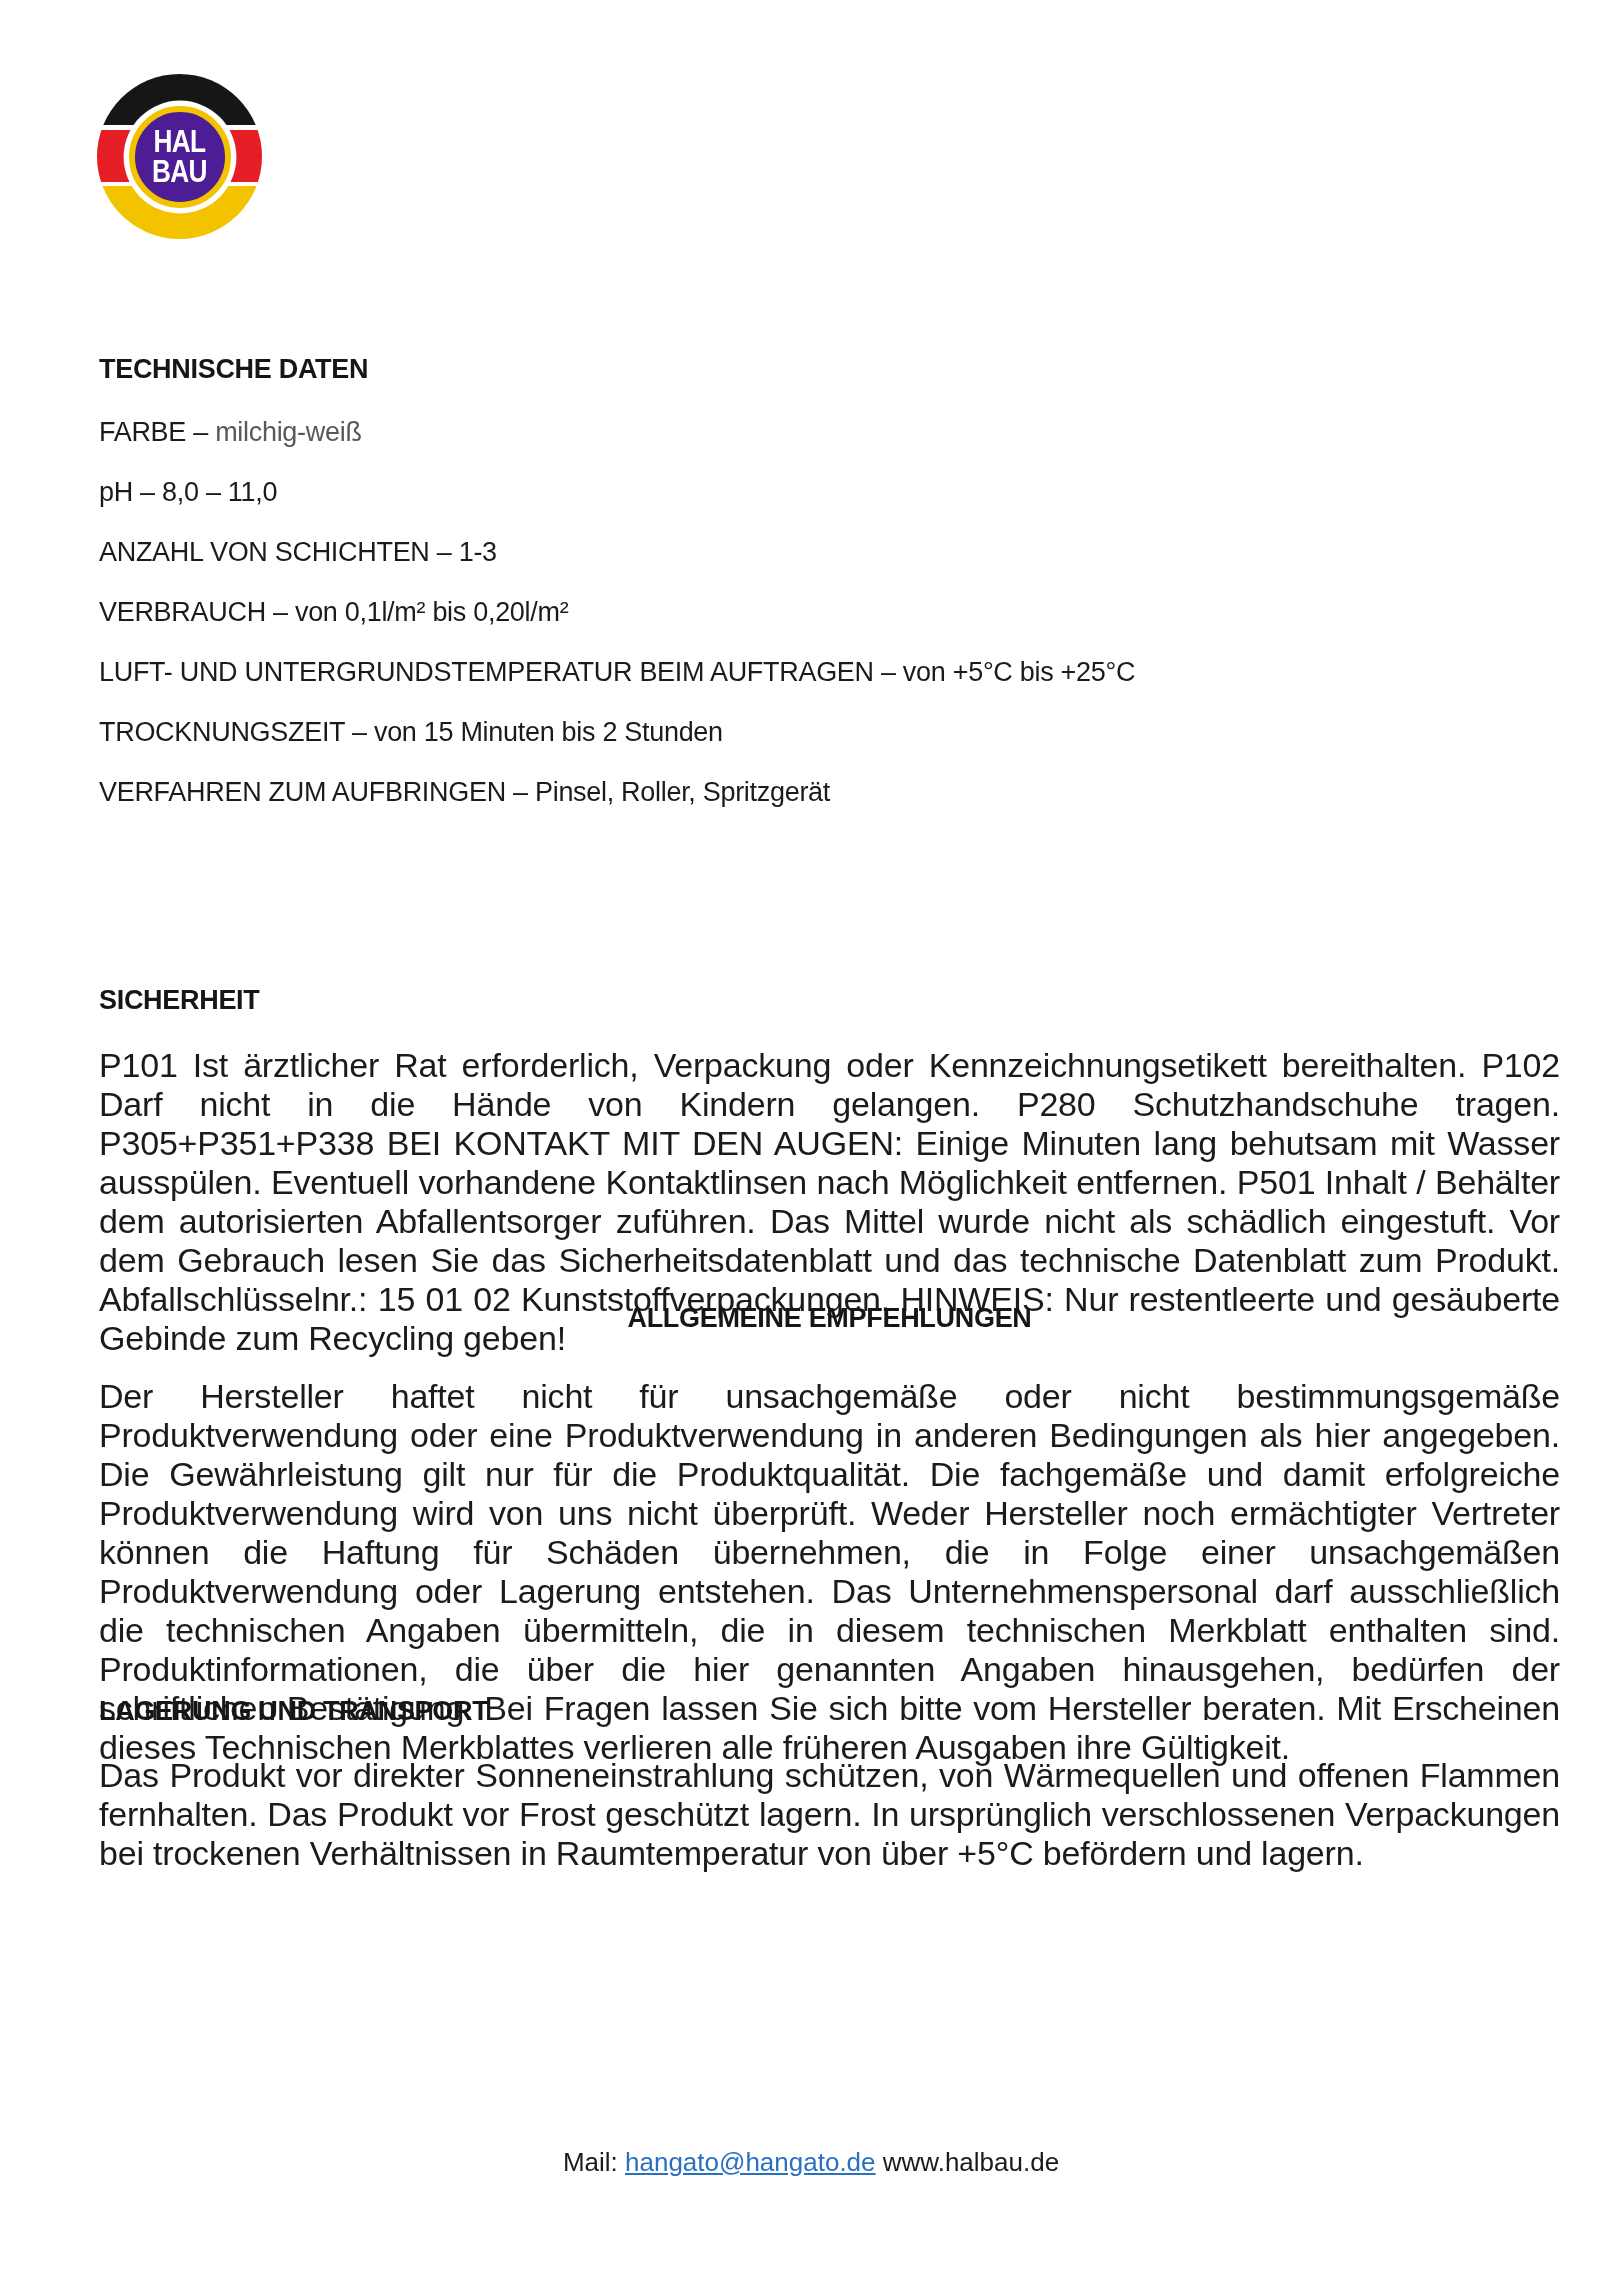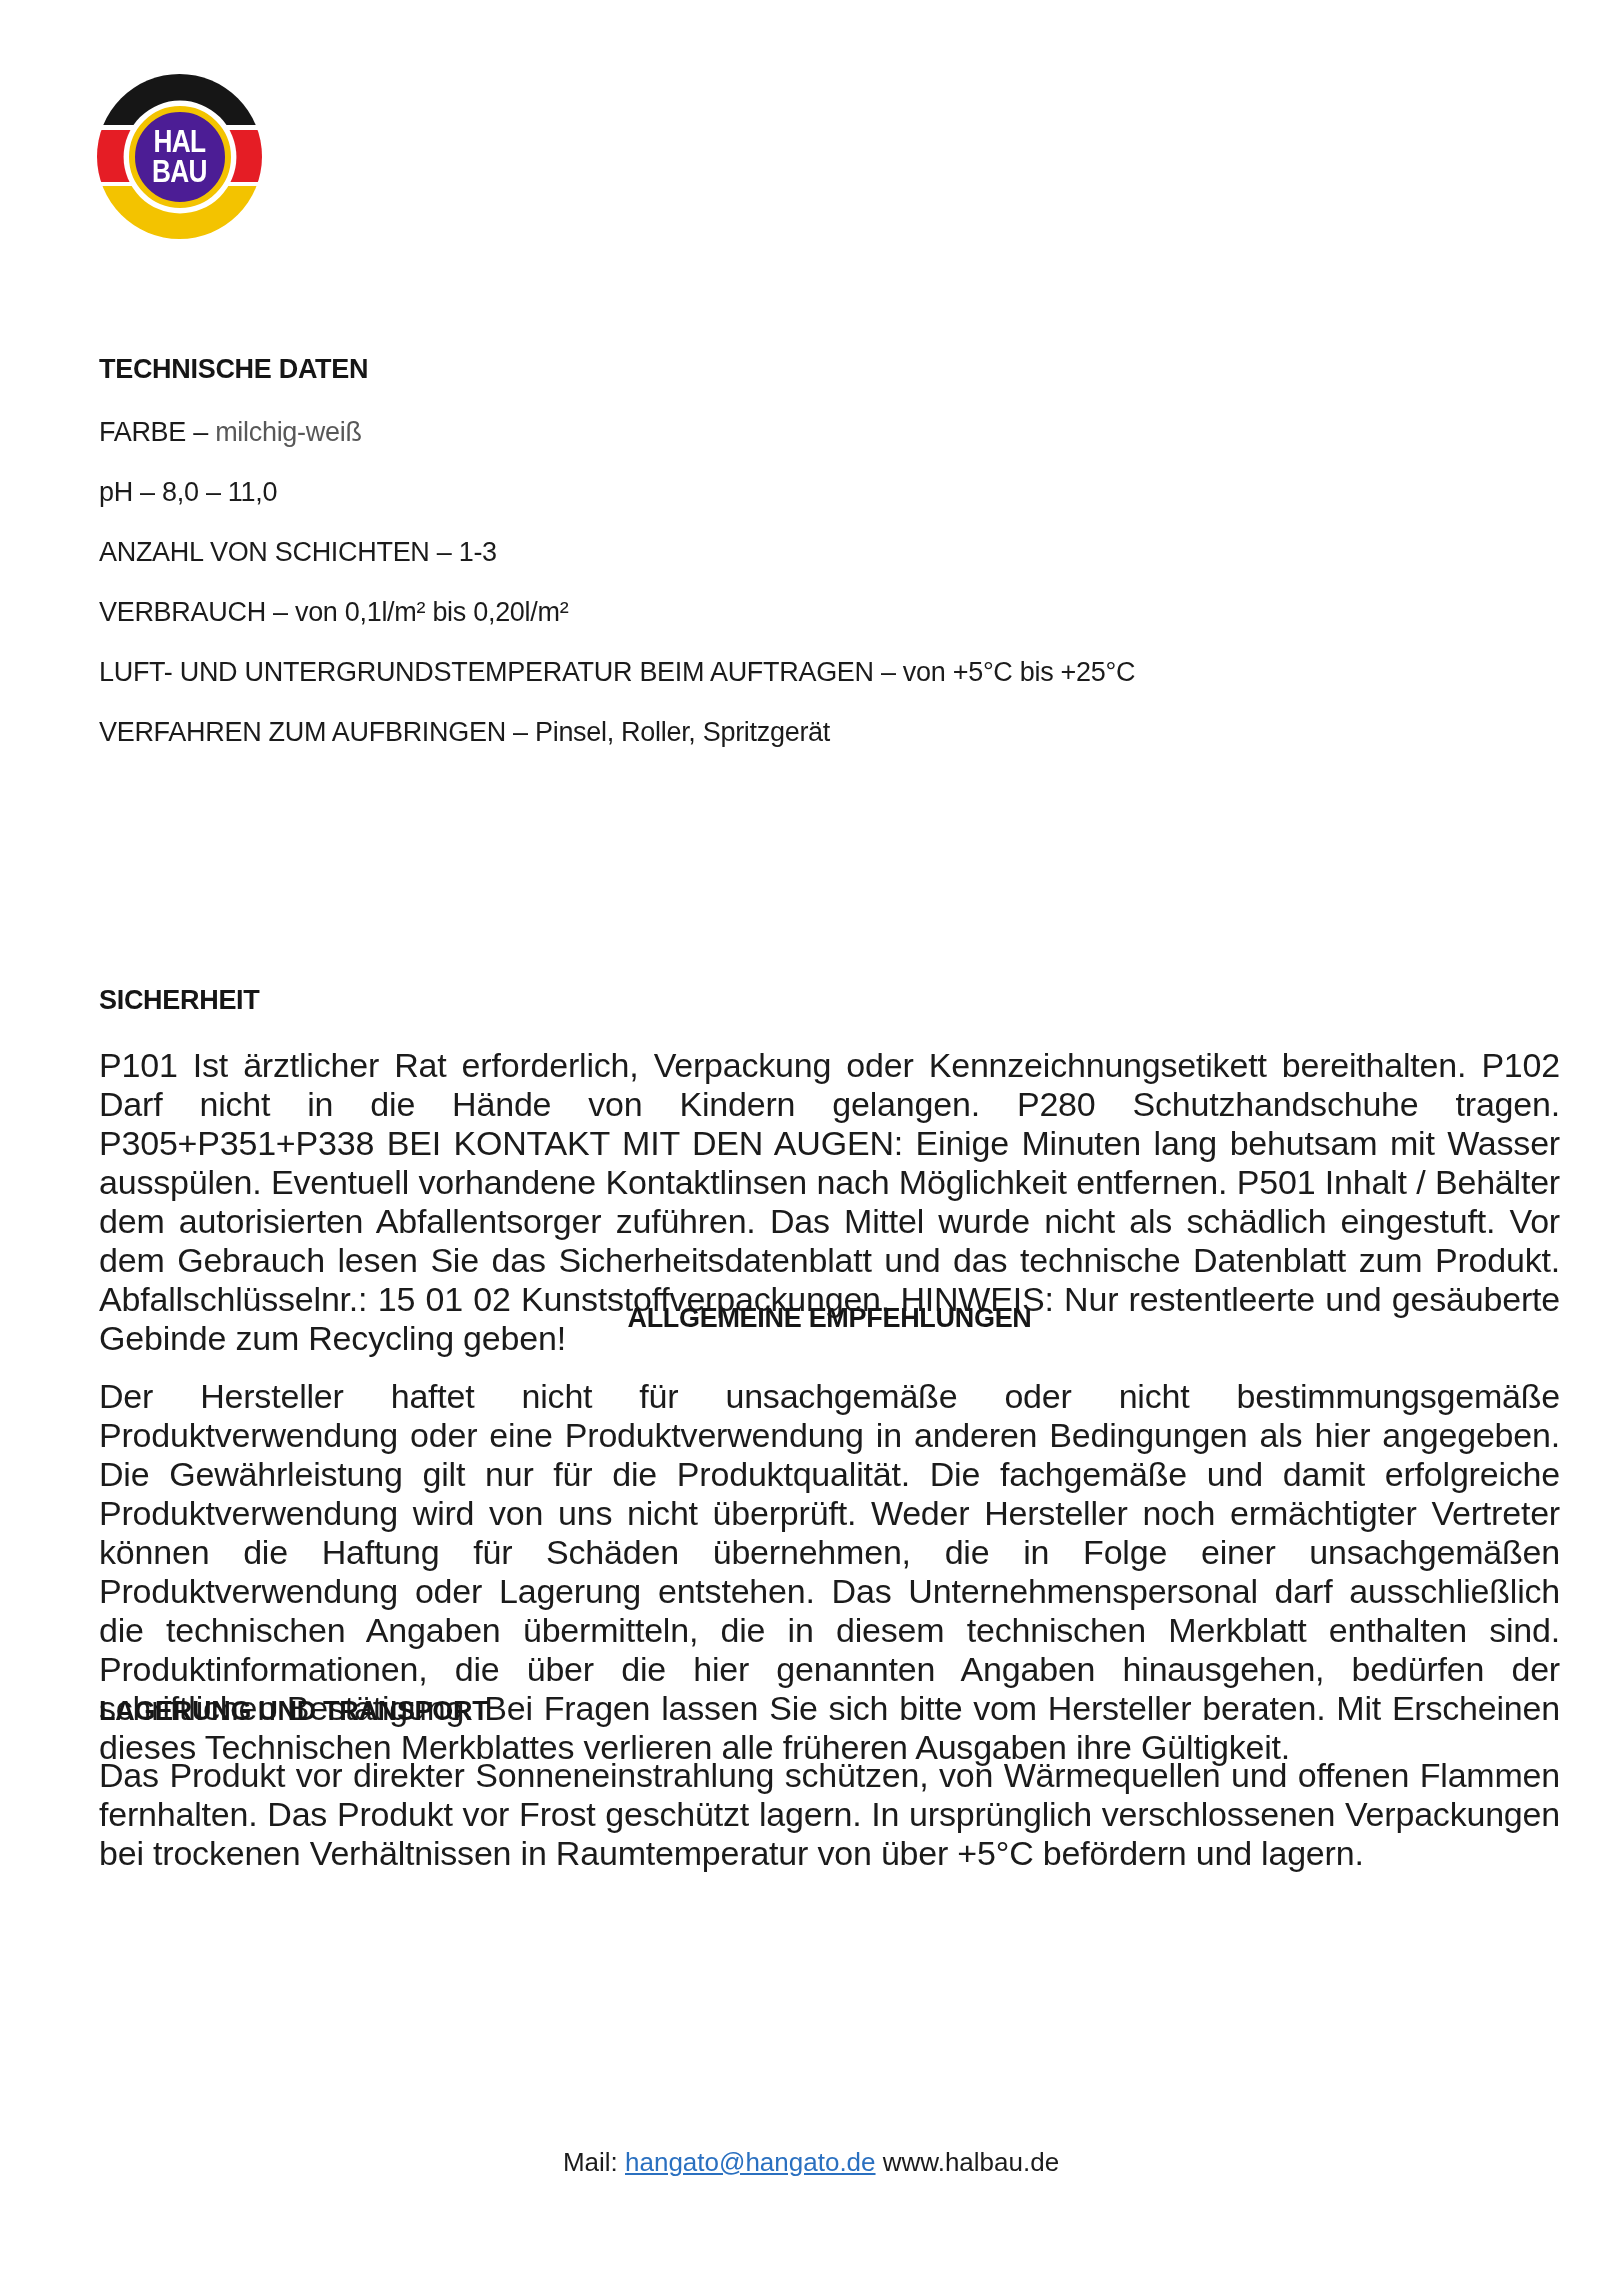--- a/index.html
+++ b/index.html
@@ -73,20 +73,21 @@
 
   <p class="tech-line"><span class="t-label">pH –</span> <span class="t-value">8,0 – 11,0</span></p>
 
 
   <p class="tech-line"><span class="t-label">ANZAHL VON SCHICHTEN –</span> <span class="t-value">1-3</span></p>
 
   <p class="tech-line"><span class="t-label">VERBRAUCH –</span> <span class="t-value">von 0,1l/m² bis 0,20l/m²</span></p>
 
   <p class="tech-line"><span class="t-label">LUFT- UND UNTERGRUNDSTEMPERATUR BEIM AUFTRAGEN –</span> <span class="t-value">von +5°C bis +25°C</span></p>
 
+  <p class="tech-line"><span class="t-label">TROCKNUNGSZEIT –</span> <span class="t-value">von 15 Minuten bis 2 Stunden</span></p>
 
   <p class="tech-line"><span class="t-label">VERFAHREN ZUM AUFBRINGEN –</span> <span class="t-value">Pinsel, Roller, Spritzgerät</span></p>
 </div>
 
 <h2 class="abs sec-h" id="sicherheit-heading">SICHERHEIT</h2>
 <p class="abs par" id="sicherheit-par">P101 Ist ärztlicher Rat erforderlich, Verpackung oder Kennzeichnungsetikett bereithalten. P102 Darf nicht in die Hände von Kindern gelangen. P280 Schutzhandschuhe tragen. P305+P351+P338 BEI KONTAKT MIT DEN AUGEN: Einige Minuten lang behutsam mit Wasser ausspülen. Eventuell vorhandene Kontaktlinsen nach Möglichkeit entfernen. P501 Inhalt / Behälter dem autorisierten Abfallentsorger zuführen. Das Mittel wurde nicht als schädlich eingestuft. Vor dem Gebrauch lesen Sie das Sicherheitsdatenblatt und das technische Datenblatt zum Produkt. Abfallschlüsselnr.: 15 01 02 Kunststoffverpackungen. HINWEIS: Nur restentleerte und gesäuberte Gebinde zum Recycling geben!</p>
 
 <h2 class="abs sec-h" id="allg-heading">ALLGEMEINE EMPFEHLUNGEN</h2>
 <p class="abs par" id="allg-par">Der Hersteller haftet nicht für unsachgemäße oder nicht bestimmungsgemäße Produktverwendung oder eine Produktverwendung in anderen Bedingungen als hier angegeben. Die Gewährleistung gilt nur für die Produktqualität. Die fachgemäße und damit erfolgreiche Produktverwendung wird von uns nicht überprüft. Weder Hersteller noch ermächtigter Vertreter können die Haftung für Schäden übernehmen, die in Folge einer unsachgemäßen Produktverwendung oder Lagerung entstehen. Das Unternehmenspersonal darf ausschließlich die technischen Angaben übermitteln, die in diesem technischen Merkblatt enthalten sind. Produktinformationen, die über die hier genannten Angaben hinausgehen, bedürfen der schriftlichen Bestätigung. Bei Fragen lassen Sie sich bitte vom Hersteller beraten. Mit Erscheinen dieses Technischen Merkblattes verlieren alle früheren Ausgaben ihre Gültigkeit.</p>
 

